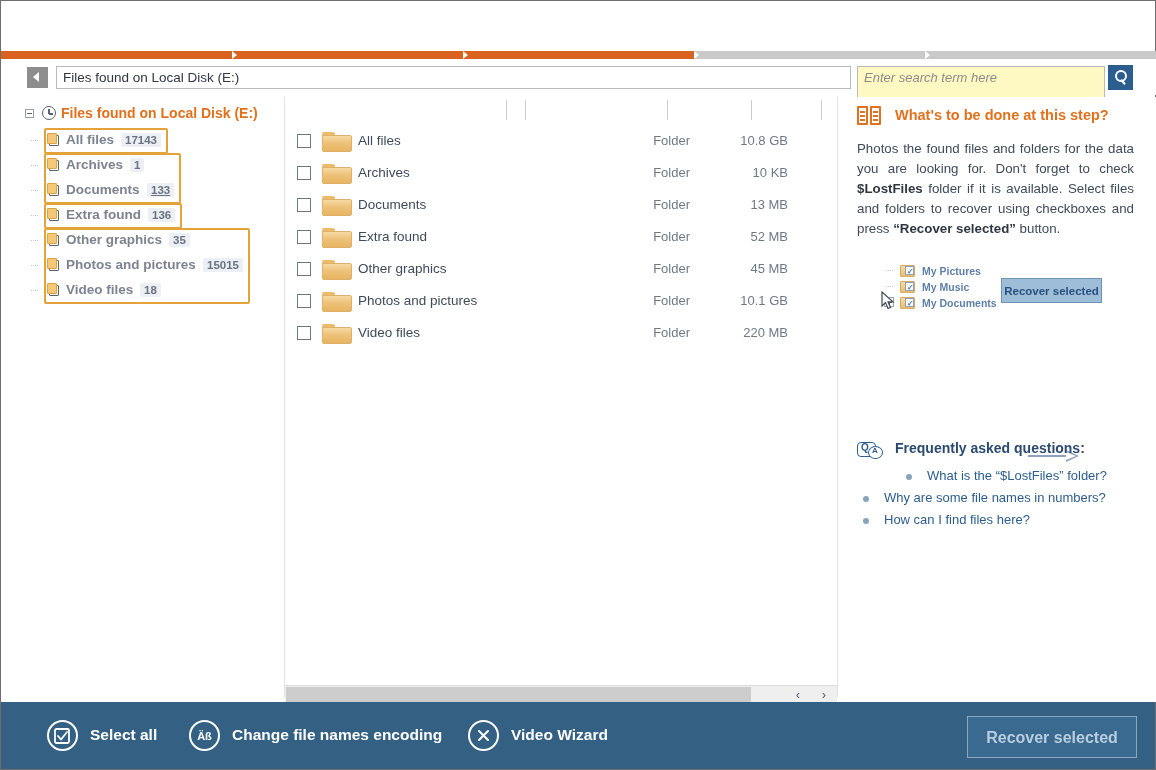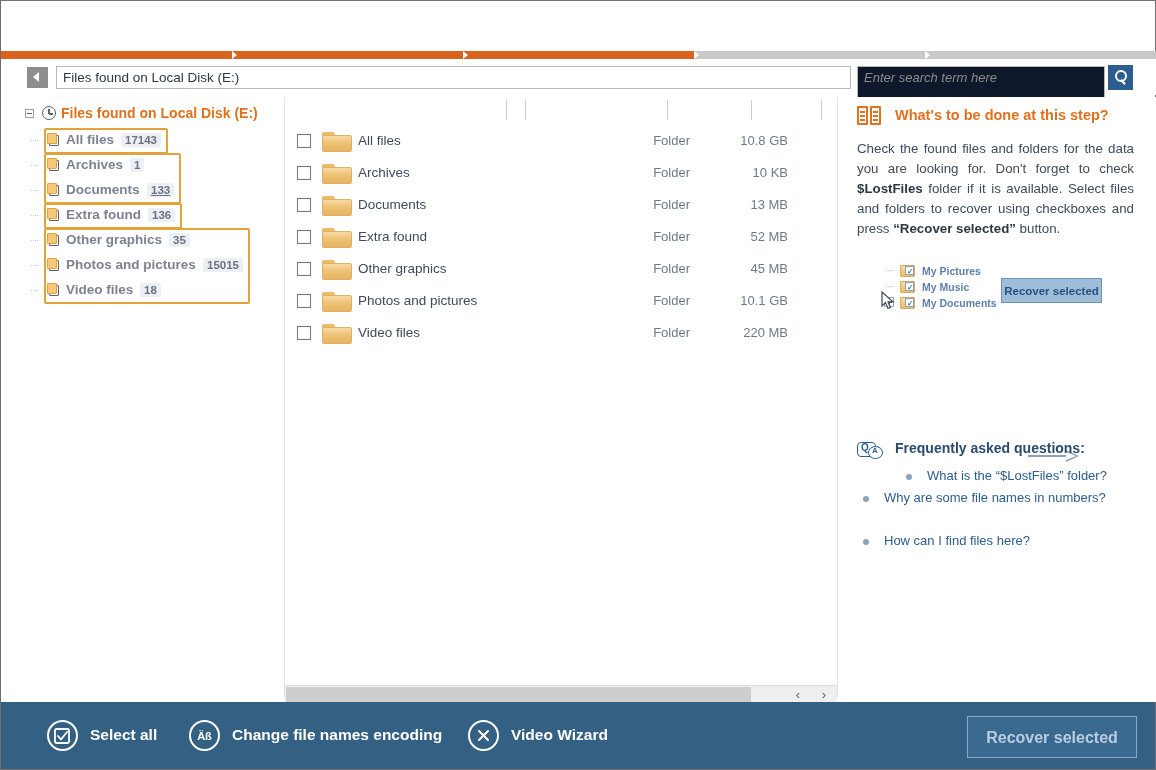--- a/index.html
+++ b/index.html
@@ -45,21 +45,21 @@
 
   
   .pathbar{position:absolute;left:0;top:58px;width:1156px;height:36px;background:#fff;}
   .back-sq{position:absolute;left:26px;top:66px;width:21px;height:21px;background:#8d8d8d;cursor:pointer;}
   .back-sq:after{content:"";position:absolute;left:6px;top:5px;border-right:6px solid #fff;
                  border-top:5px solid transparent;border-bottom:5px solid transparent;}
   .pathinput{position:absolute;left:55px;top:65px;width:795px;height:23px;
              border:1px solid #b9b9b9;background:#fff;box-sizing:border-box;
              font-size:13.5px;color:#2f3742;padding:3px 0 0 6px;}
   .searchinput{position:absolute;left:856px;top:65px;width:248px;height:35px;
-               border:1px solid #b9b9b9;background:#0f172a;box-sizing:border-box;
+               border:1px solid #b9b9b9;background:#fef9c3;box-sizing:border-box;
                font-size:13px;color:#8c8c8c;font-style:italic;padding:3px 0 0 6px;}
   .searchbtn{position:absolute;left:1107px;top:64px;width:25px;height:25px;background:#2c5d8f;cursor:pointer;}
   .searchbtn .mag{position:absolute;left:7px;top:5px;width:8px;height:8px;border:2px solid #fff;border-radius:50%;}
   .searchbtn .hdl{position:absolute;left:14px;top:14px;width:2px;height:6px;background:#fff;transform:rotate(-42deg);}
 
   
   .tree{position:absolute;left:0;top:96px;width:283px;height:605px;background:#fff;}
   .tree-root{position:absolute;left:24px;top:9px;font-size:14px;font-weight:bold;color:#e2711d;
              white-space:nowrap;cursor:pointer;}
   .expander{position:absolute;left:0px;top:3px;width:9px;height:9px;border:1px solid #9aa0ab;
@@ -373,21 +373,21 @@
         <span class="pg r"></span>
       <span class="ln" style="left:3px;top:5px"></span>
       <span class="ln" style="left:3px;top:9px"></span>
       <span class="ln" style="left:3px;top:13px"></span>
       <span class="ln" style="left:16px;top:5px"></span>
       <span class="ln" style="left:16px;top:9px"></span>
       <span class="ln" style="left:16px;top:13px"></span>
     </div>
     <div class="h-title">What's to be done at this step?</div>
     <div class="h-body">
-      <span>Check the found files and folders for the data you are looking for. Don't forget to check </span><b>$LostFiles</b><span> folder if it is available. Select files and folders to recover using checkboxes and press </span><b>“Recover selected”</b><span> button.</span>
+      <span>Photos the found files and folders for the data you are looking for. Don't forget to check </span><b>$LostFiles</b><span> folder if it is available. Select files and folders to recover using checkboxes and press </span><b>“Recover selected”</b><span> button.</span>
     </div>
 
     <div class="illus">
       <div id="illus-rows">
           <div class="il-row" style="top: 0px;">
             <span class="il-dash"></span>
             <span class="il-f">
               <span class="bd"></span>
               <span class="ck">
                 <i>✓</i>
@@ -426,21 +426,21 @@
     <div class="faq-ic">
       <span class="b1"></span>
         <span class="b2"></span>
       <span class="q">Q</span>
         <span class="a">A</span>
     </div>
     <div class="faq-title">Frequently asked questions:</div>
     <div id="faq-items">
         <div class="faq-item" style="top: 371px; margin-left: 43px;"><span class="faq-bul"></span><span>What is the “$LostFiles” folder?</span></div>
         <div class="faq-item" style="top: 393px;"><span class="faq-bul"></span><span>Why are some file names in numbers?</span></div>
-        <div class="faq-item" style="top: 436px; text-align: right;"><span class="faq-bul"></span><span>How can I find files here?</span></div>
+        <div class="faq-item" style="top: 415px; text-align: right;"><span class="faq-bul"></span><span>How can I find files here?</span></div>
       </div>
   </div>
 
   <div class="rec-mini">Recover selected</div>
   <svg class="cursor-ic" viewBox="0 0 14 19">
     <path d="M1 1 L1 15 L4.5 11.5 L7 17.5 L9.5 16.5 L7 10.8 L12 10.8 Z" fill="#fff" stroke="#3f4a5a" stroke-width="1.2"></path>
   </svg>
 
   <div class="bottom">
     <div class="bitem" style="left:46px">

